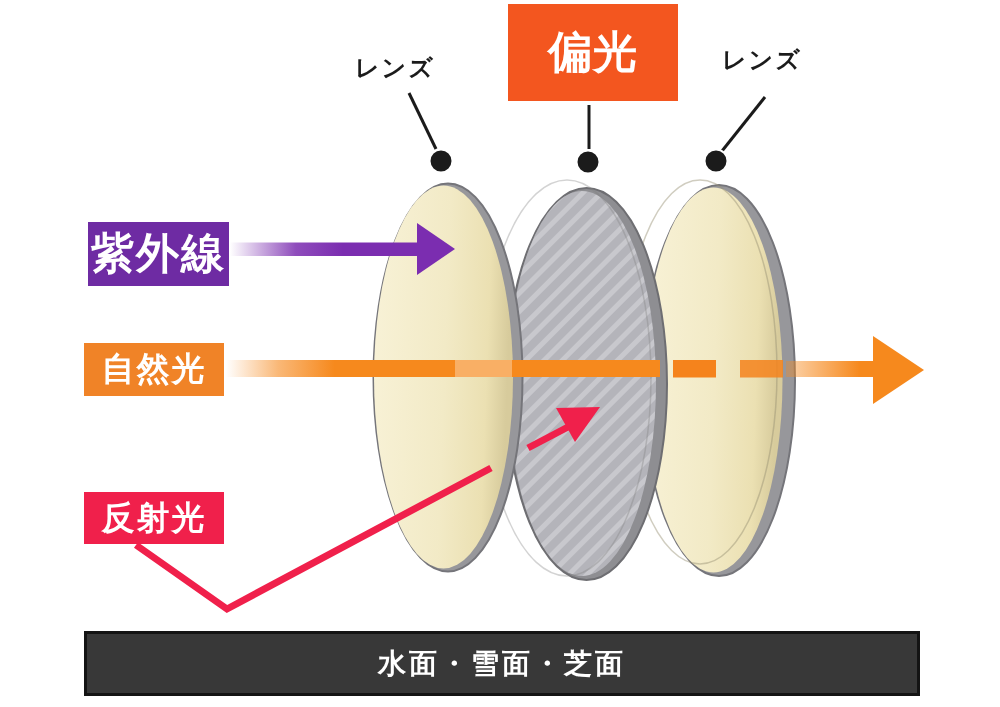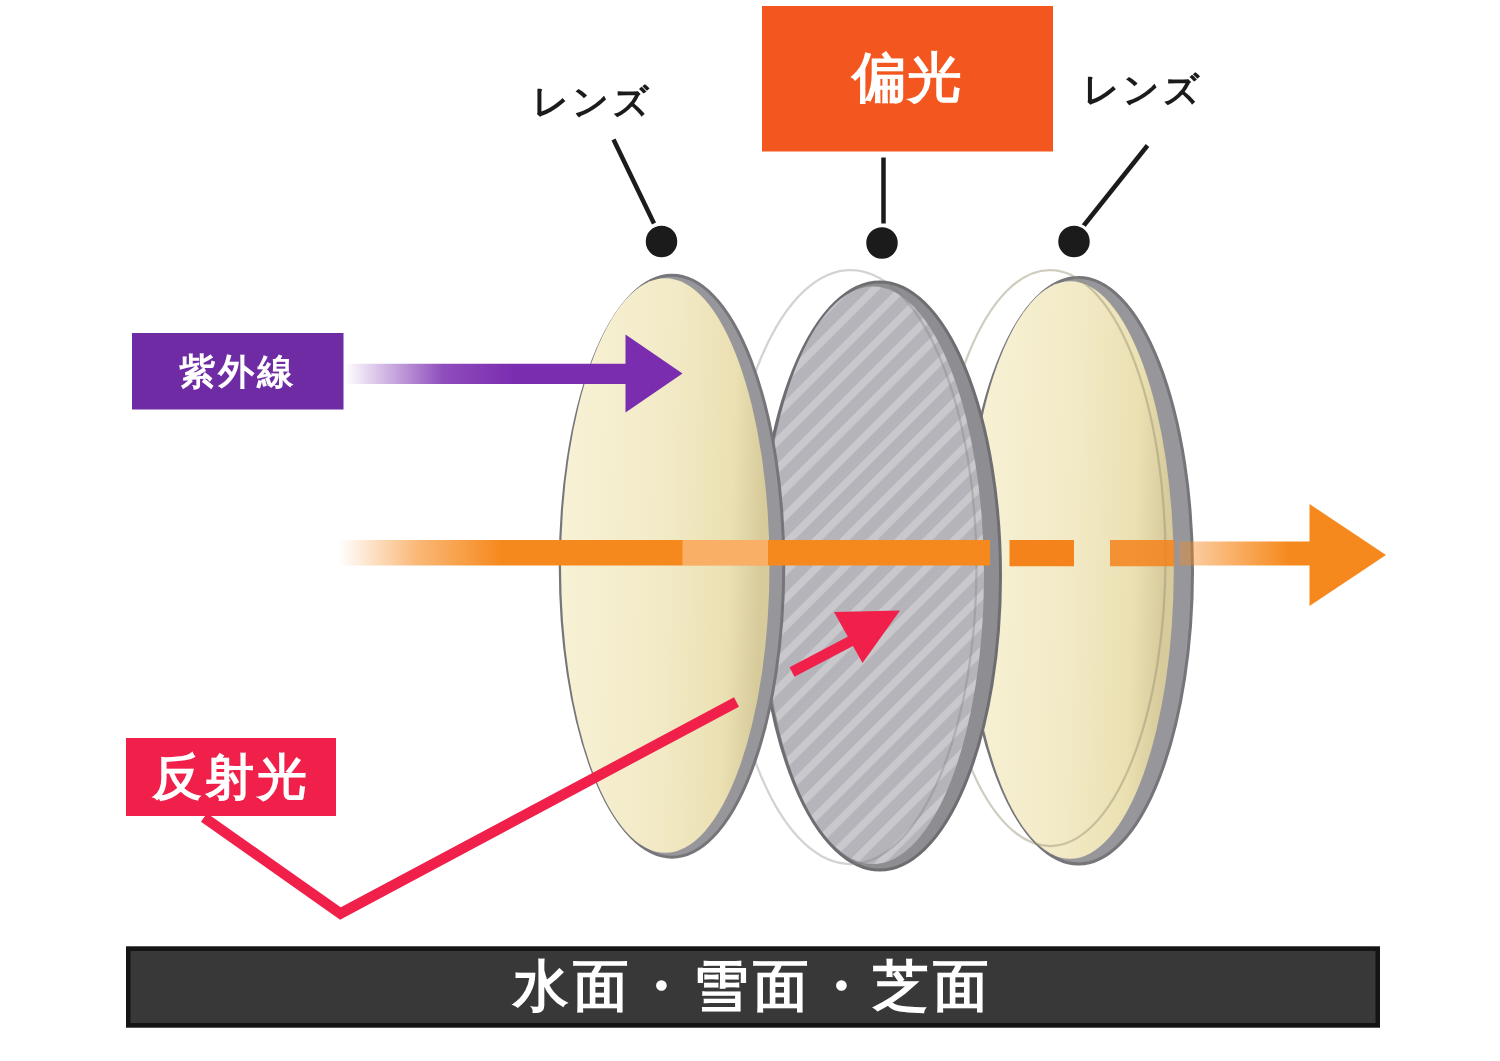--- a/index.html
+++ b/index.html
@@ -5,27 +5,27 @@
   * { margin:0; padding:0; box-sizing:border-box; }
   html,body { background:#ffffff; }
   body { font-family:"DejaVu Sans","Liberation Sans",sans-serif; }
   .stage { position:relative; width:1000px; height:707px; background:#ffffff; overflow:hidden; }
   .stage svg { position:absolute; left:0; top:0; }
   .tagbox { position:absolute; display:flex; align-items:center; justify-content:center;
             font-weight:bold; color:#ffffff; letter-spacing:2px; }
   .tagbox.multiline { flex-direction:column; line-height:1.32; letter-spacing:1px; }
   .plainlabel { position:absolute; font-weight:bold; color:#1b1b1b; font-size:24px;
                 letter-spacing:2px; white-space:nowrap; }
-  .uv-box       { left:88px;  top:222px; width:141px; height:51px; font-size:24px; }
+  .uv-box       { left:88px;  top:222px; width:141px; height:64px; font-size:43px; }
   .nat-box      { left:84px;  top:343px; width:140px; height:53px; font-size:33px; }
   .ref-box      { left:84px;  top:492px; width:140px; height:52px; font-size:33px; }
-  .filter-box   { left:508px; top:4px;   width:194px; height:97px; font-size:36px; }
+  .filter-box   { left:508px; top:4px;   width:170px; height:97px; font-size:44px; }
   .lens-label-left  { left:355px; top:52px; }
   .lens-label-right { left:722px; top:44px; }
-  .surface-bar  { left:84px; top:631px; width:836px; height:54px; font-size:37px;
+  .surface-bar  { left:84px; top:631px; width:836px; height:65px; font-size:28px;
                   letter-spacing:3px; border:3px solid #141414; }
 </style>
 </head>
 <body>
 
 <div class="stage">
 
   <svg width="1000" height="707" viewBox="0 0 1000 707">
     <defs>
       <linearGradient id="lensFaceGrad" x1="0" y1="0" x2="1" y2="0.1">
@@ -107,18 +107,19 @@
   <div class="plainlabel lens-label-left">レンズ</div>
 
   <div class="tagbox multiline filter-box" style="background: rgb(243, 86, 31);">
     <span>偏光</span>
   </div>
 
   <div class="plainlabel lens-label-right">レンズ</div>
 
   <div class="tagbox uv-box" style="background: rgb(110, 43, 163);">紫外線</div>
 
+  <div class="tagbox nat-box" style="background: rgb(240, 131, 39);">自然光</div>
 
   <div class="tagbox ref-box" style="background: rgb(240, 32, 75);">反射光</div>
 
   <div class="tagbox surface-bar" style="background: rgb(56, 56, 56);">水面・雪面・芝面</div>
 
 </div>
 
 </body></html>

